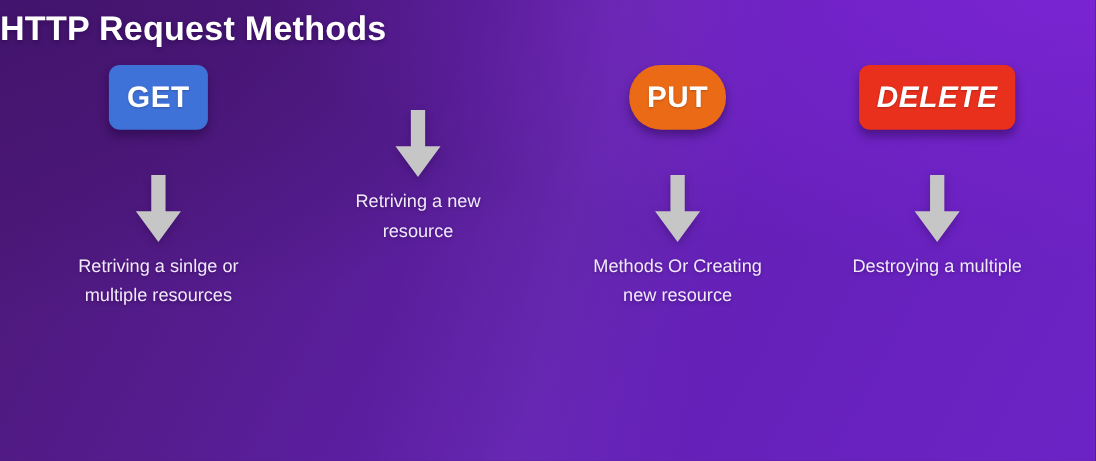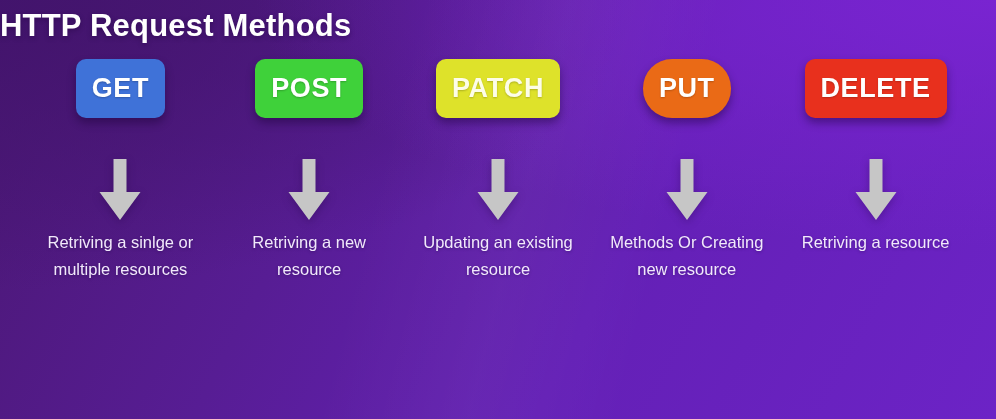--- a/index.html
+++ b/index.html
@@ -111,53 +111,43 @@
       <div class="badge" style="background:#3f72d8;">GET</div>
       <div class="arrow-wrap">
         <svg class="arrow" width="42" height="62" viewBox="0 0 42 62" aria-hidden="true">
           <path d="M14.5 0 H27.5 V33 H41.5 L21 61 L0.5 33 H14.5 Z" fill="#c6c6c6"></path>
         </svg>
       </div>
       <div class="caption">Retriving a sinlge or multiple resources</div>
     </div>
 
     <div class="column">
-      <div class="badge" style="background:#3fd13a;">POST</div>
       <div class="arrow-wrap">
         <svg class="arrow" width="42" height="62" viewBox="0 0 42 62" aria-hidden="true">
           <path d="M14.5 0 H27.5 V33 H41.5 L21 61 L0.5 33 H14.5 Z" fill="#c6c6c6"></path>
         </svg>
       </div>
       <div class="caption">Retriving a new resource</div>
     </div>
 
-    <div class="column">
-      <div class="badge dark-text" style="background:#dee22a;">PATCH</div>
-      <div class="arrow-wrap">
-        <svg class="arrow" width="42" height="62" viewBox="0 0 42 62" aria-hidden="true">
-          <path d="M14.5 0 H27.5 V33 H41.5 L21 61 L0.5 33 H14.5 Z" fill="#c6c6c6"></path>
-        </svg>
-      </div>
-      <div class="caption">Updating an existing resource</div>
-    </div>
 
     <div class="column">
       <div class="badge" style="background:#ea6a16;border-radius:29px;">PUT</div>
       <div class="arrow-wrap">
         <svg class="arrow" width="42" height="62" viewBox="0 0 42 62" aria-hidden="true">
           <path d="M14.5 0 H27.5 V33 H41.5 L21 61 L0.5 33 H14.5 Z" fill="#c6c6c6"></path>
         </svg>
       </div>
       <div class="caption">Methods Or Creating new resource</div>
     </div>
 
     <div class="column">
-      <div class="badge" style="background:#e8301d;">DELETE</div>
+      <div class="badge" style="background:#e8301d;font-style:italic;">DELETE</div>
       <div class="arrow-wrap">
         <svg class="arrow" width="42" height="62" viewBox="0 0 42 62" aria-hidden="true">
           <path d="M14.5 0 H27.5 V33 H41.5 L21 61 L0.5 33 H14.5 Z" fill="#c6c6c6"></path>
         </svg>
       </div>
-      <div class="caption">Retriving a resource</div>
+      <div class="caption">Destroying a multiple</div>
     </div>
 
   </div>
 </div>
 
 </body></html>

